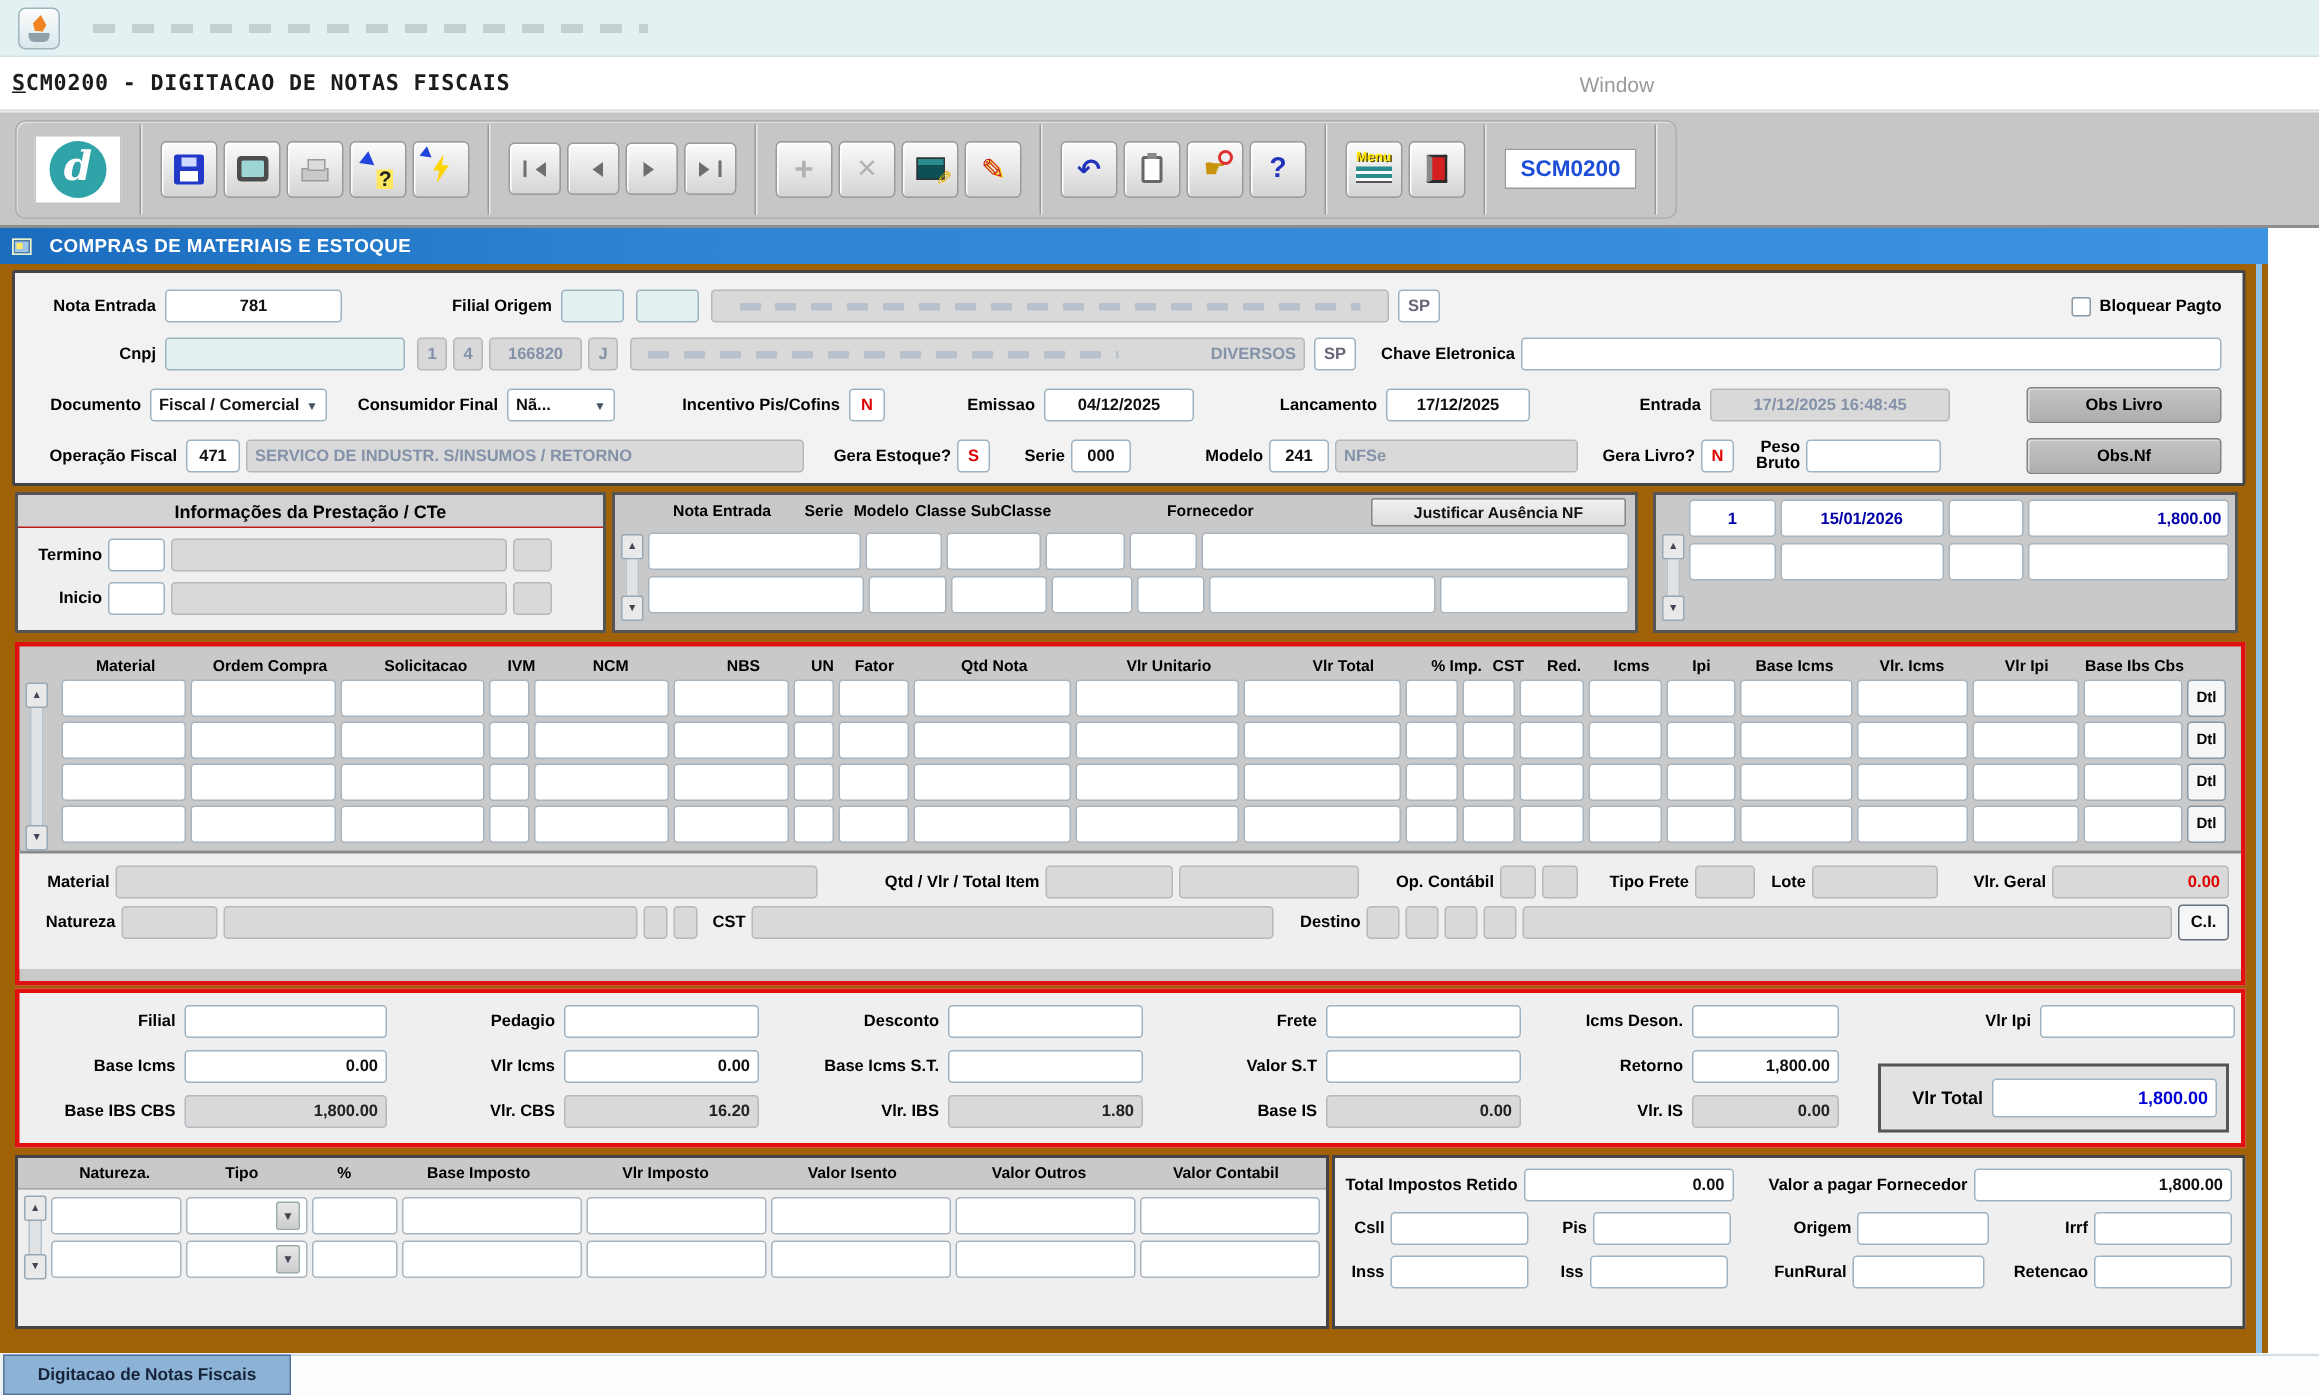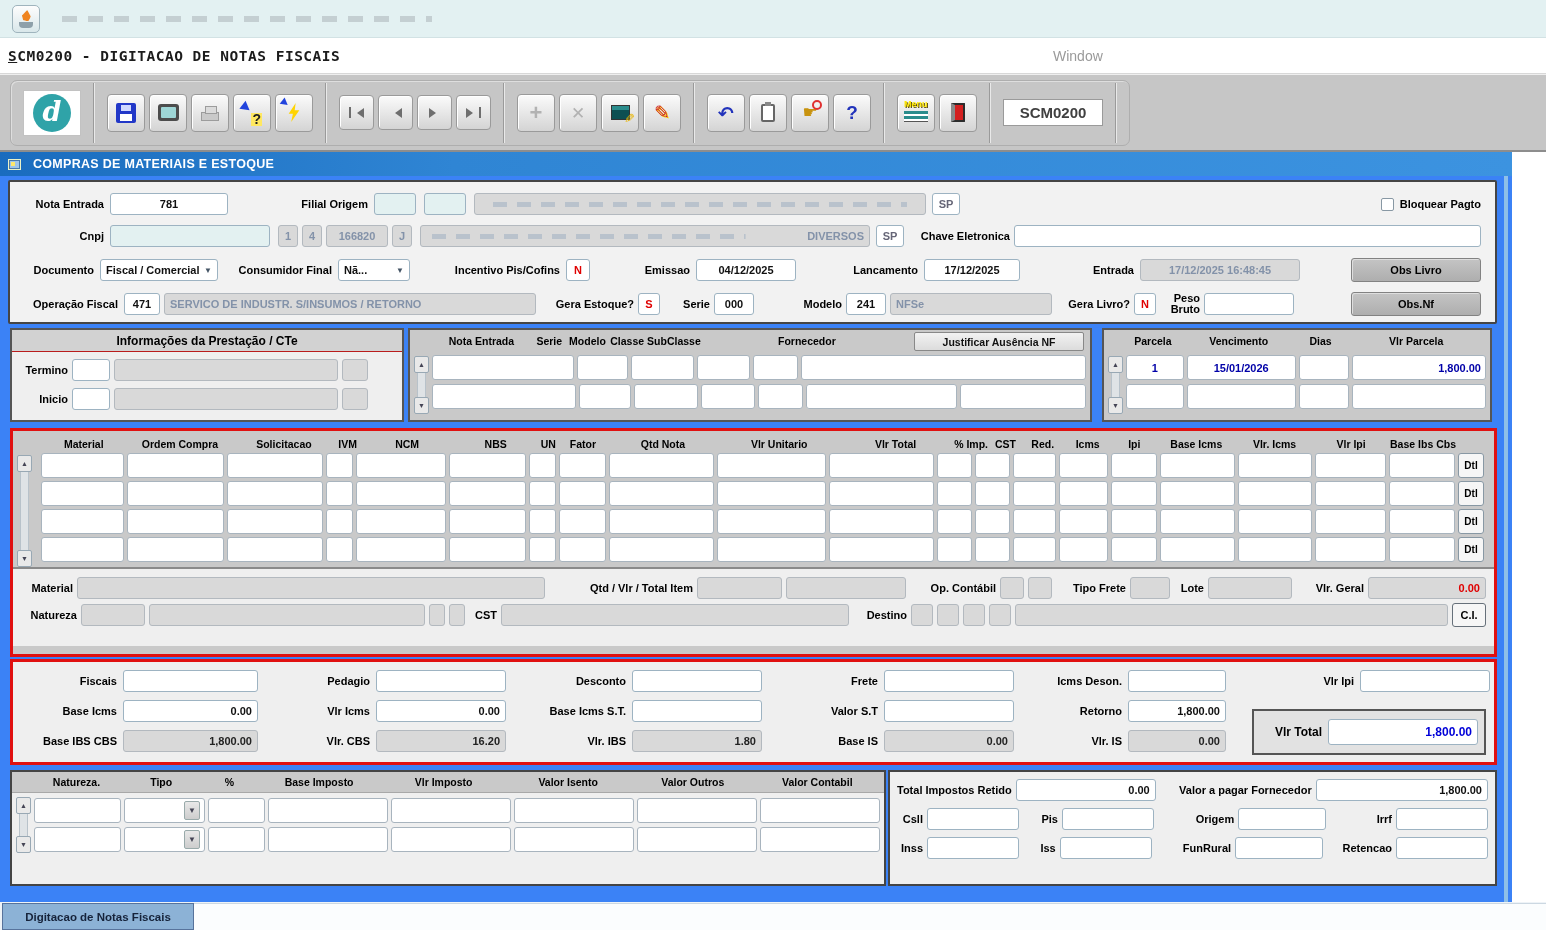--- a/index.html
+++ b/index.html
@@ -67,36 +67,36 @@
   .i-undo:before { content:"↶"; font:bold 19px "DejaVu Sans"; color:#2233bb; }
   .i-clip { width:14px; height:18px; border:2px solid #666; border-radius:2px; background:#fff; position:relative; }
   .i-clip:before { content:""; position:absolute; top:-4px; left:2px; width:6px; height:4px; background:#888; }
   .i-hand { position:relative; }
   .i-hand:before { content:"☛"; font-size:17px; color:#c8930f; }
   .i-hand:after { content:""; position:absolute; right:-4px; top:-2px; width:6px; height:6px; border:2px solid #e03030; border-radius:50%; }
   .i-help:before { content:"?"; font:bold 19px "Liberation Sans"; color:#2233bb; }
   .i-menu { width:25px; height:19px; position:relative; background:linear-gradient(#2a8c8c 0 3px,#fff 3px 5px,#2a8c8c 5px 8px,#fff 8px 10px,#555 10px) bottom/100% 11px no-repeat; }
   .i-menu:before { content:"Menu"; position:absolute; top:-4px; left:0; font:bold 9px "Liberation Sans"; color:#ffe800; text-shadow:1px 1px 0 #554400; }
   .i-exit { width:14px; height:19px; background:#d42020; border:2px solid #2c2c2c; border-left:4px solid #8a8a8a; border-radius:1px; }
-  .prog-box { width:100px; height:27px; background:#fff; border:1px solid #9a9a9a; border-radius:0; display:flex; align-items:center;
-    justify-content:center; font-weight:bold; font-size:15px; color:#404040; }
+  .prog-box { width:88px; height:27px; background:#fff; border:1px solid #9a9a9a; border-radius:0; display:flex; align-items:center;
+    justify-content:center; font-weight:bold; font-size:15px; color:#1d4ed8; }
   .usuario-wrap { display:flex; align-items:center; gap:8px; }
   .usuario-lbl { font-weight:bold; font-size:12px; color:#111; }
   .usuario-inp { width:258px; height:24px; background:#e3f1f1; border:1px solid #a5bcc6; border-radius:3px; position:relative; }
   .usuario-blob { position:absolute; right:58px; top:5px; width:24px; height:13px; background:#fff; border-radius:2px; }
 
   
   .bluebar { position:absolute; left:0; top:152px; width:1512px; height:24px;
     background:linear-gradient(90deg,#1a6cbe,#2f85d4 30%,#3c93e0); display:flex; align-items:center; }
   .bb-icon { width:13px; height:11px; margin-left:8px; border:1px solid #eaf2c8; background:#9fc5e8; box-shadow:inset 0 0 0 1px #4a7aa8; position:relative; }
   .bb-icon:before { content:""; position:absolute; left:2px; top:2px; width:4px; height:4px; background:#ffe86a; }
   .bluebar-title { margin-left:12px; color:#fff; font-weight:bold; font-size:12.5px; letter-spacing:.3px; }
 
   
-  .workarea { position:absolute; left:0; top:176px; width:1546px; height:726px; background:#3b82f6; }
+  .workarea { position:absolute; left:0; top:176px; width:1546px; height:726px; background:#a16207; }
   .right-white { position:absolute; left:1512px; top:0; width:34px; height:726px; background:#fff; }
   .right-line { position:absolute; left:1504px; top:0; width:4px; height:726px; background:#8fc0e8; }
 
   .lbl { font-weight:bold; font-size:11px; color:#000; text-align:right; flex:none; white-space:nowrap; }
   .f { height:22px; border:1px solid #9db3c2; border-radius:3px; background:#fff; flex:none;
     font-weight:bold; font-size:11px; display:flex; align-items:center; padding:0 5px; color:#101010; overflow:hidden; white-space:nowrap; }
   .g { background:#d9d9d9; border-color:#b3b9bf; color:#8392a9; }
   .cy { background:#e3f1f1; }
   .yw { background:#ffffc9; border-color:#c6c6a0; }
   .ce { justify-content:center; }
@@ -452,26 +452,20 @@
         <span class="gc n4"></span>
         <span class="gc n5"></span>
         <span class="gc n6" style="display:flex;gap:3px;background:none;border:none;padding:0">
           <span class="gc" style="flex:1"></span>
           <span class="gc g" style="width:45%;flex:none"></span>
         </span>
       </div>
     </div>
 
     <div class="panel-parc">
-      <div class="ghead">
-        <span class="gh p1">Parcela</span>
-        <span class="gh p2">Vencimento</span>
-        <span class="gh p3">Dias</span>
-        <span class="gh p4">Vlr Parcela</span>
-      </div>
       <div class="spin" style="top:26px;height:58px">
         <span class="sb">▲</span>
         <span class="spin-track"></span>
         <span class="sb">▼</span>
       </div>
       <div class="grow" style="margin-top:3px">
         <span class="gc yw p1 ce navy">1</span>
         <span class="gc yw p2 ce navy">15/01/2026</span>
         <span class="gc yw p3"></span>
         <span class="gc yw p4 re navy">1,800.00</span>
@@ -644,21 +638,21 @@
           <span class="f g" style="width:22px;padding:0"></span>
           <span class="f g" style="width:22px;padding:0"></span>
           <span class="f g" style="flex:1"></span>
           <button class="ci-btn">C.I.</button>
         </div>
       </div>
     </div>
 
     <div class="red-totals">
       <div class="tot-row">
-        <span class="lbl" style="width:92px">Fiscais</span>
+        <span class="lbl" style="width:92px">Filial</span>
           <span style="width:6px"></span>
         <span class="f" style="width:135px"></span>
           <span style="width:30px"></span>
         <span class="lbl" style="width:82px">Pedagio</span>
           <span style="width:6px"></span>
         <span class="f" style="width:130px"></span>
           <span style="width:30px"></span>
         <span class="lbl" style="width:90px">Desconto</span>
           <span style="width:6px"></span>
         <span class="f" style="width:130px"></span>

